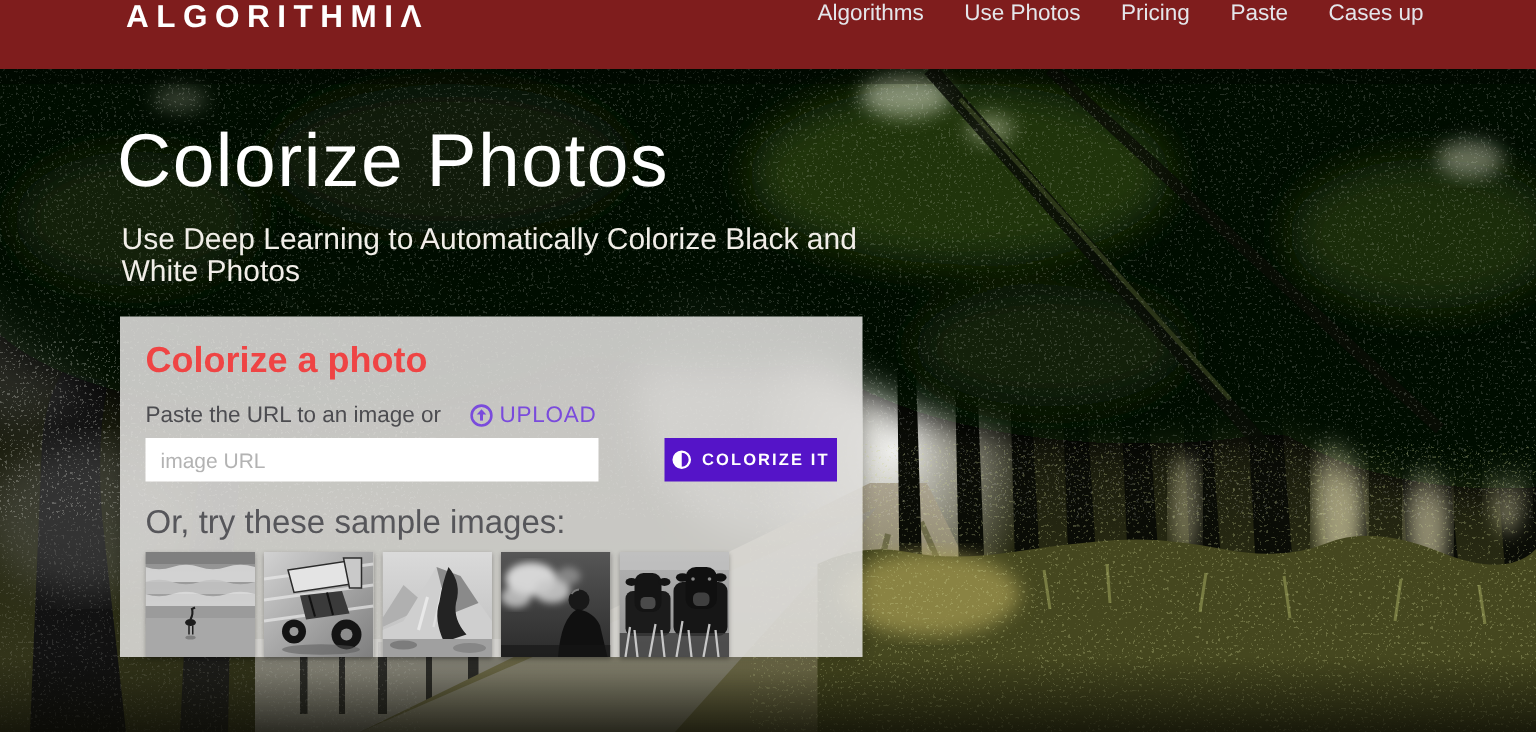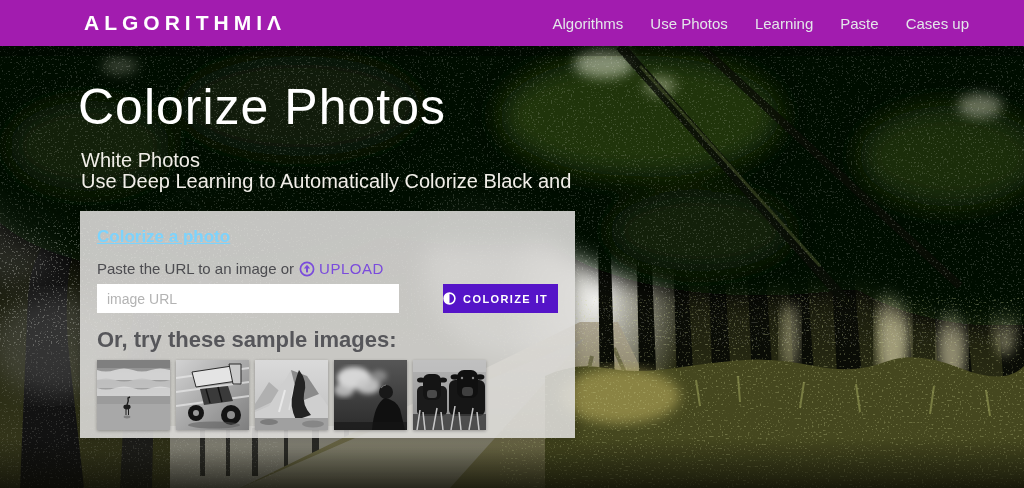--- a/index.html
+++ b/index.html
@@ -1,69 +1,69 @@
 <!DOCTYPE html>
 <html><head>
 <meta charset="utf-8">
 <style>
   * { margin:0; padding:0; box-sizing:border-box; }
   html,body { width:1024px; height:488px; overflow:hidden; background:#111;
               font-family:"Liberation Sans", sans-serif; }
 
   
   .navbar { position:absolute; top:0; left:0; width:1024px; height:46px;
-            background:#a21caf; display:flex; align-items:center; z-index:30; }
+            background:#7f1d1d; display:flex; z-index:30; }
   .logo { margin-left:84px; color:#fff; font-size:21px; font-weight:bold;
           letter-spacing:5px; cursor:pointer; }
-  .nav-items { margin-left:auto; padding-right:55px; display:flex; gap:27px; }
+  .nav-items { margin-left:auto; padding-right:75px; display:flex; gap:27px; }
   .nav-item { color:#e4e6ea; font-size:15px; cursor:pointer; white-space:nowrap; }
 
   
   .hero { position:absolute; top:46px; left:0; width:1024px; height:442px;
           overflow:hidden; background:#14160d; }
   .hero-bg { position:absolute; top:0; left:0; width:1024px; height:442px; }
 
   .hero-title { position:absolute; left:78px; top:32px; color:#ffffff;
                 font-size:50px; font-weight:400; letter-spacing:1px; z-index:5; }
   .hero-sub { position:absolute; left:81px; top:104px; color:#f1eee8;
               font-size:20px; font-weight:300; line-height:21px; z-index:5; }
 
   
   .card { position:absolute; left:80px; top:165px; width:495px; height:227px;
           background:rgba(223,222,220,0.88); box-shadow:0 2px 10px rgba(0,0,0,.25);
           z-index:10; padding:16px 17px 0 17px; }
-  .card-title { font-size:17px; font-weight:bold; color:#7dd3fc;text-decoration:underline; }
+  .card-title { font-size:24px; font-weight:bold; color:#ef4444; }
   .instruction { margin-top:13px; font-size:15px; color:#4c4c50;
-                 display:flex; align-items:center; gap:5px; }
+                 display:flex; align-items:center; gap:19px; }
   .upload-link { color:#7a4bdc; display:inline-flex; align-items:center; gap:4px;
                  cursor:pointer; letter-spacing:.5px;justify-content:center; }
   .input-row { margin-top:7px; display:flex; height:29px;gap:44px; }
   .url-input { width:344px; height:29px; border:none; background:#fff;
                padding:0 10px; font-size:14px; color:#333; outline:none;
                font-family:"Liberation Sans", sans-serif; }
   .url-input::placeholder { color:#b3b3b3; }
   .colorize-btn { width:132px; height:29px; border:none; background:#5514c8;
                   color:#fff; font-size:11px; font-weight:bold; letter-spacing:1.4px;
-                  display:flex; align-items:center; justify-content:flex-start; gap:7px;
+                  display:flex; align-items:center; justify-content:center; gap:7px;
                   cursor:pointer; font-family:"Liberation Sans", sans-serif; }
-  .samples-heading { margin-top:14px; font-size:22px; font-weight:700; color:#56565a; }
+  .samples-heading { margin-top:14px; font-size:22px; font-weight:400; color:#56565a; }
   .thumbs { margin-top:7px; display:flex; gap:6px; }
   .thumb { width:73px; height:70px; cursor:pointer; box-shadow:0 1px 3px rgba(0,0,0,.3);
            flex:0 0 auto; }
   .thumb svg { display:block; }
 </style>
 </head>
 <body>
 
 <div class="navbar">
   <div class="logo">ALGORITHMIΛ</div>
   <div class="nav-items">
     <span class="nav-item">Algorithms</span>
     <span class="nav-item">Use Photos</span>
-    <span class="nav-item">Learning</span>
+    <span class="nav-item">Pricing</span>
     <span class="nav-item">Paste</span>
     <span class="nav-item">Cases up</span>
   </div>
 </div>
 
 <div class="hero">
 
   <svg class="hero-bg" viewBox="0 0 1024 442" preserveAspectRatio="none">
     <defs>
       <linearGradient id="gBase" x1="0" y1="0" x2="0" y2="1">
@@ -198,22 +198,22 @@
     <rect x="0" y="0" width="1024" height="300" filter="url(#noiseW)" opacity="0.16"></rect>
     <rect x="500" y="250" width="524" height="192" filter="url(#noiseG)" opacity="0.3"></rect>
     <rect x="0" y="180" width="280" height="262" filter="url(#noiseW)" opacity="0.12"></rect>
 
     <rect x="0" y="392" width="1024" height="50" fill="url(#gShade)"></rect>
     <rect x="0" y="0" width="1024" height="10" fill="#000" opacity="0.25"></rect>
   </svg>
 
   <div class="hero-title">Colorize Photos</div>
   <div class="hero-sub">
+    <div>Use Deep Learning to Automatically Colorize Black and</div>
     <div>White Photos</div>
-    <div>Use Deep Learning to Automatically Colorize Black and</div>
   </div>
 
   <div class="card">
     <div class="card-title">Colorize a photo</div>
 
     <div class="instruction">
       <span>Paste the URL to an image or</span>
       <span class="upload-link">
         <span style="display:inline-flex;">
           <svg width="16" height="16" viewBox="0 0 16 16">

